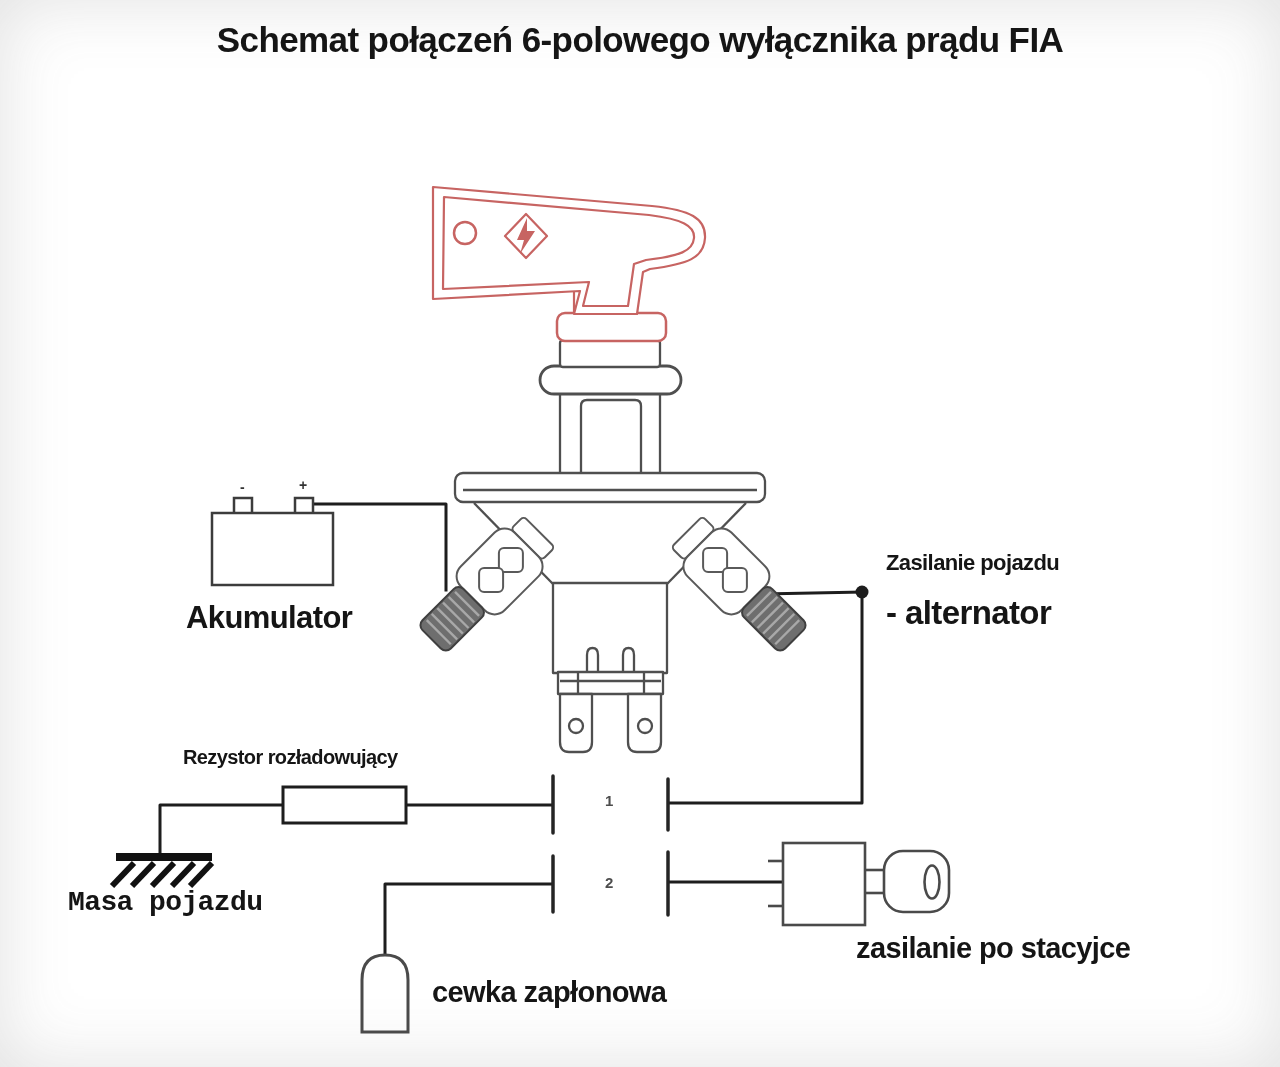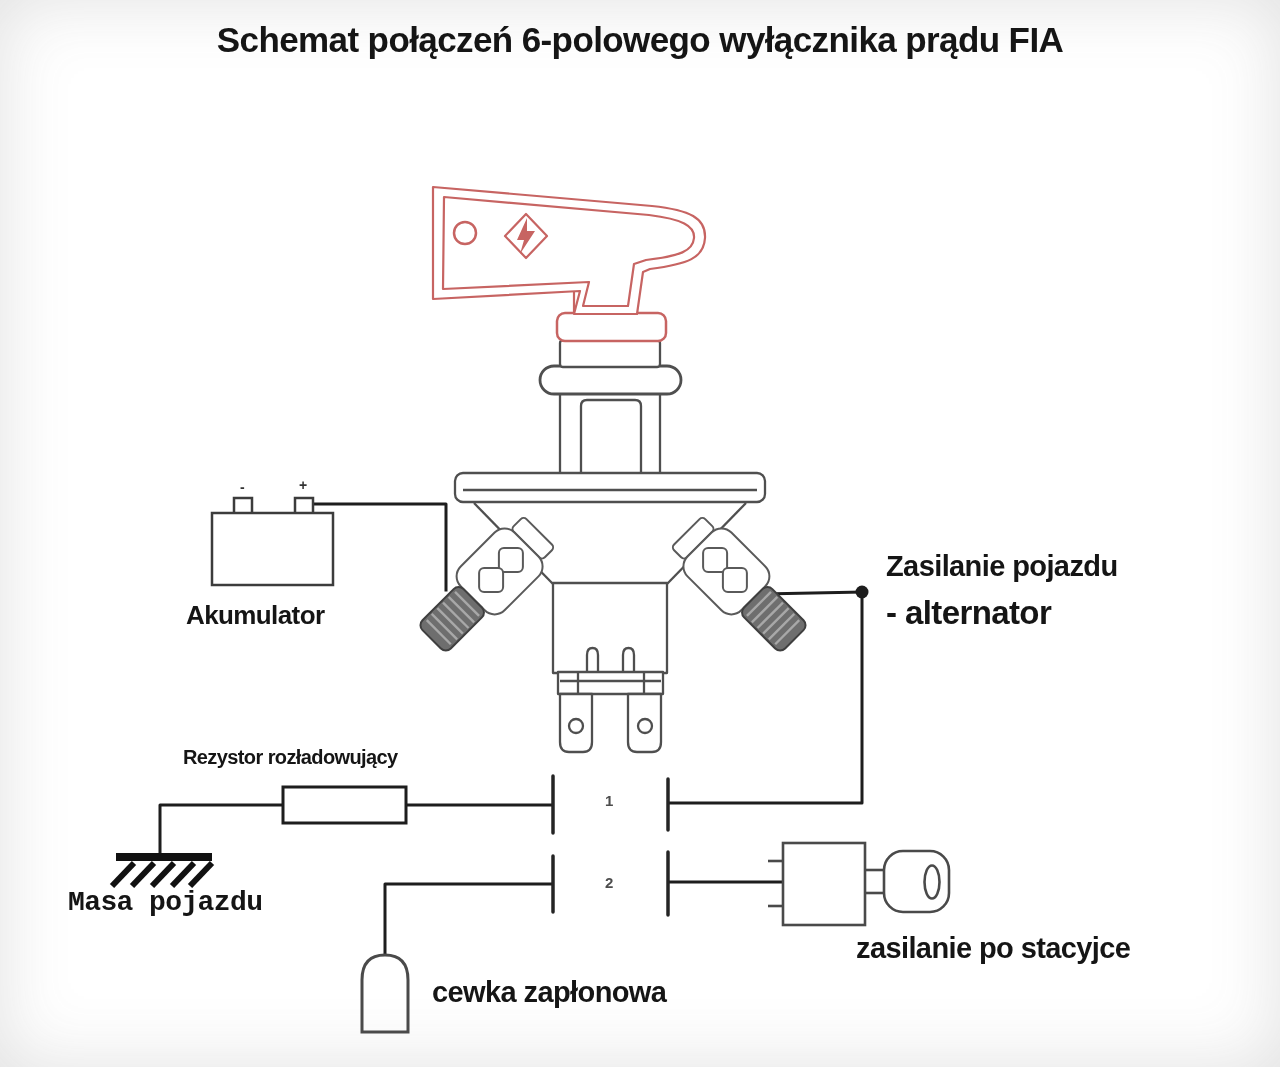--- a/index.html
+++ b/index.html
@@ -8,22 +8,22 @@
     background:#ffffff;
     box-shadow: inset 0 0 70px rgba(90,90,90,0.18);
     font-family:"Liberation Sans", sans-serif;
   }
   svg { position:absolute; left:0; top:0; }
   .lbl {
     position:absolute; font-weight:700; color:#151515;
     white-space:nowrap; letter-spacing:-0.6px; line-height:1.05;
   }
   .lbl-title   { left:0; right:0; top:92; text-align:center; font-size:35px;margin-top:22px; }
-  .lbl-batt    { left:186px; top:602px; font-size:26px; }
-  .lbl-alt1    { left:886px; top:551px; font-size:29px; }
+  .lbl-batt    { left:186px; top:602px; font-size:31px; }
+  .lbl-alt1    { left:886px; top:551px; font-size:22px; }
   .lbl-alt2    { left:886px; top:596px; font-size:33px; }
   .lbl-rez     { left:183px; top:747px; font-size:20px; }
   .lbl-masa    { left:68px;  top:888px; font-size:28px;font-family:Liberation Mono, monospace; }
   .lbl-cewka   { left:432px; top:977px; font-size:29px; }
   .lbl-stacyjka{ left:856px; top:933px; font-size:29px; }
   .num {
     position:absolute; font-weight:700; color:#4d4d4d; font-size:15px;
   }
   .num1 { left:605px; top:792px; }
   .num2 { left:605px; top:874px; }

